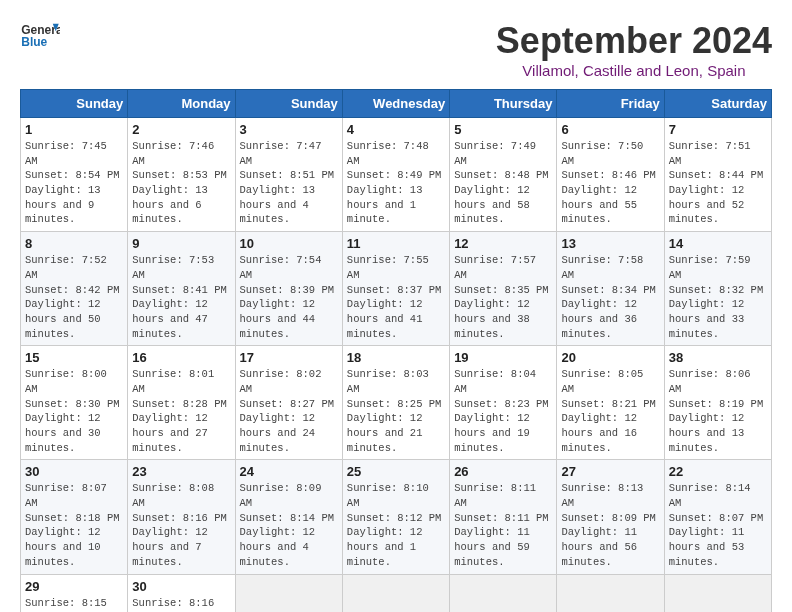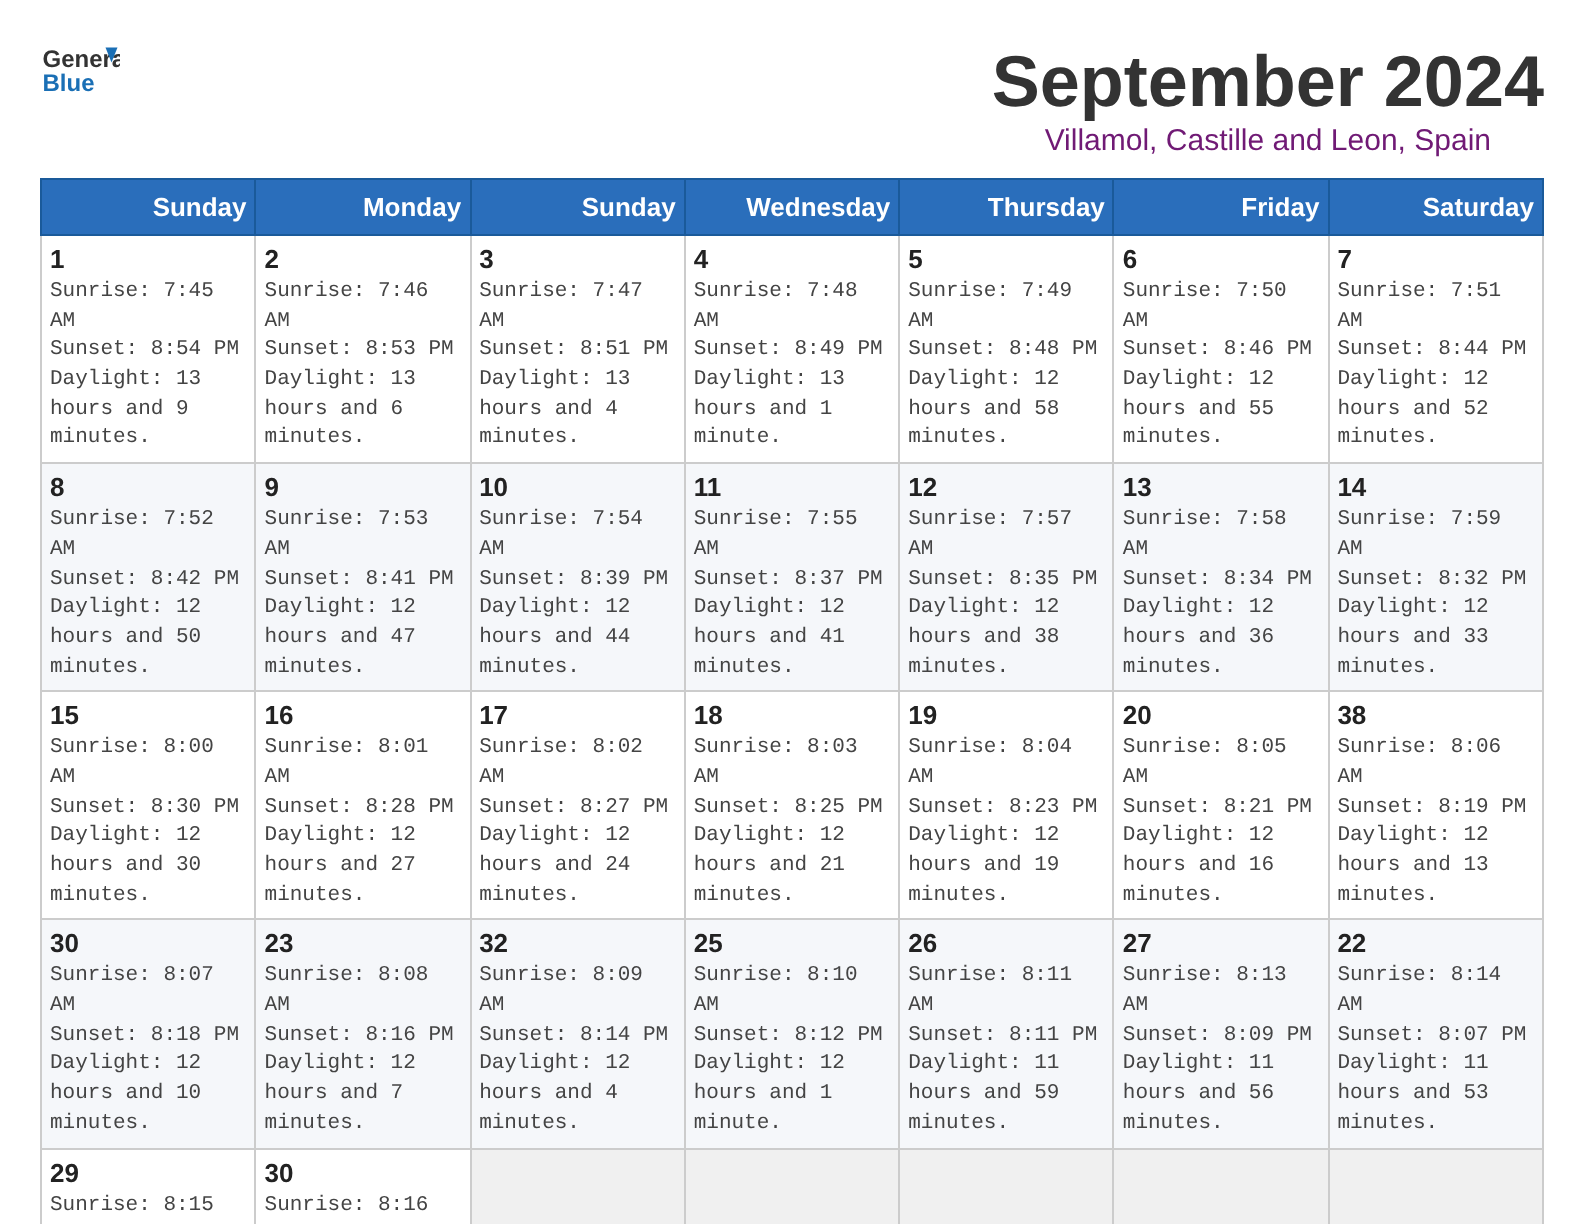--- a/index.html
+++ b/index.html
@@ -155,21 +155,21 @@
         <td><span class="day-num">20</span>
 <span class="day-detail">Sunrise: 8:05 AM<br>Sunset: 8:21 PM<br>Daylight: 12 hours and 16 minutes.</span></td>
         <td><span class="day-num">38</span>
 <span class="day-detail">Sunrise: 8:06 AM<br>Sunset: 8:19 PM<br>Daylight: 12 hours and 13 minutes.</span></td>
       </tr>
       <tr>
         <td><span class="day-num">30</span>
 <span class="day-detail">Sunrise: 8:07 AM<br>Sunset: 8:18 PM<br>Daylight: 12 hours and 10 minutes.</span></td>
         <td><span class="day-num">23</span>
 <span class="day-detail">Sunrise: 8:08 AM<br>Sunset: 8:16 PM<br>Daylight: 12 hours and 7 minutes.</span></td>
-        <td><span class="day-num">32</span>
+        <td><span class="day-num">24</span>
 <span class="day-detail">Sunrise: 8:09 AM<br>Sunset: 8:14 PM<br>Daylight: 12 hours and 4 minutes.</span></td>
         <td><span class="day-num">25</span>
 <span class="day-detail">Sunrise: 8:10 AM<br>Sunset: 8:12 PM<br>Daylight: 12 hours and 1 minute.</span></td>
         <td><span class="day-num">26</span>
 <span class="day-detail">Sunrise: 8:11 AM<br>Sunset: 8:11 PM<br>Daylight: 11 hours and 59 minutes.</span></td>
         <td><span class="day-num">27</span>
 <span class="day-detail">Sunrise: 8:13 AM<br>Sunset: 8:09 PM<br>Daylight: 11 hours and 56 minutes.</span></td>
         <td><span class="day-num">22</span>
 <span class="day-detail">Sunrise: 8:14 AM<br>Sunset: 8:07 PM<br>Daylight: 11 hours and 53 minutes.</span></td>
       </tr>

